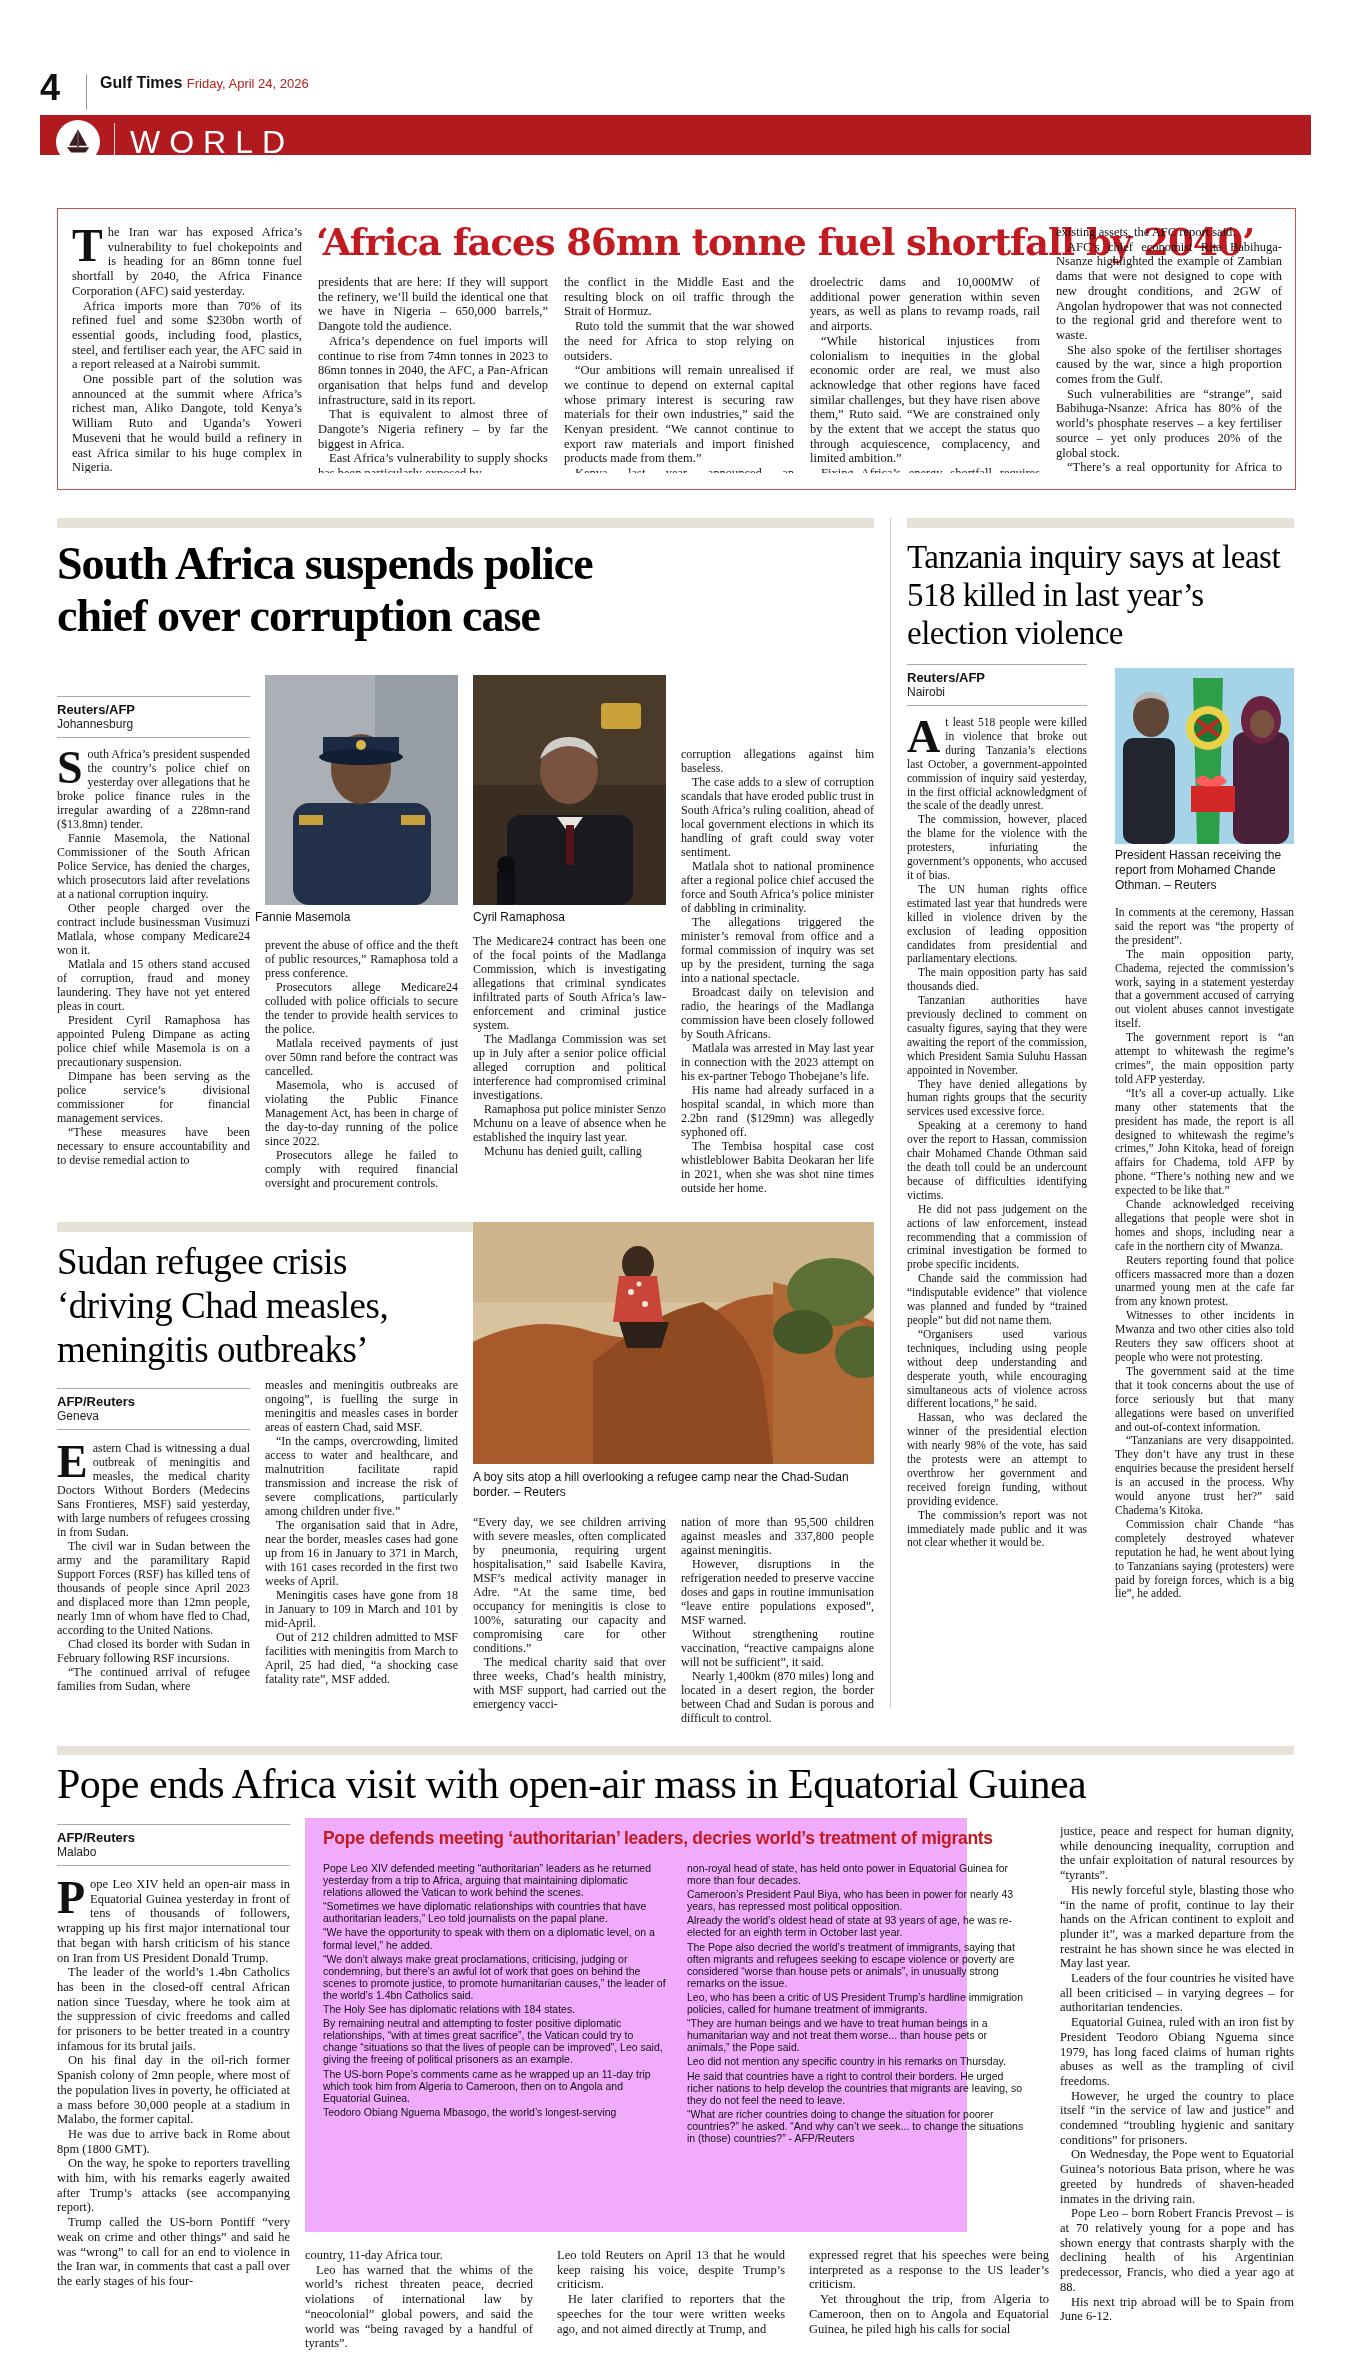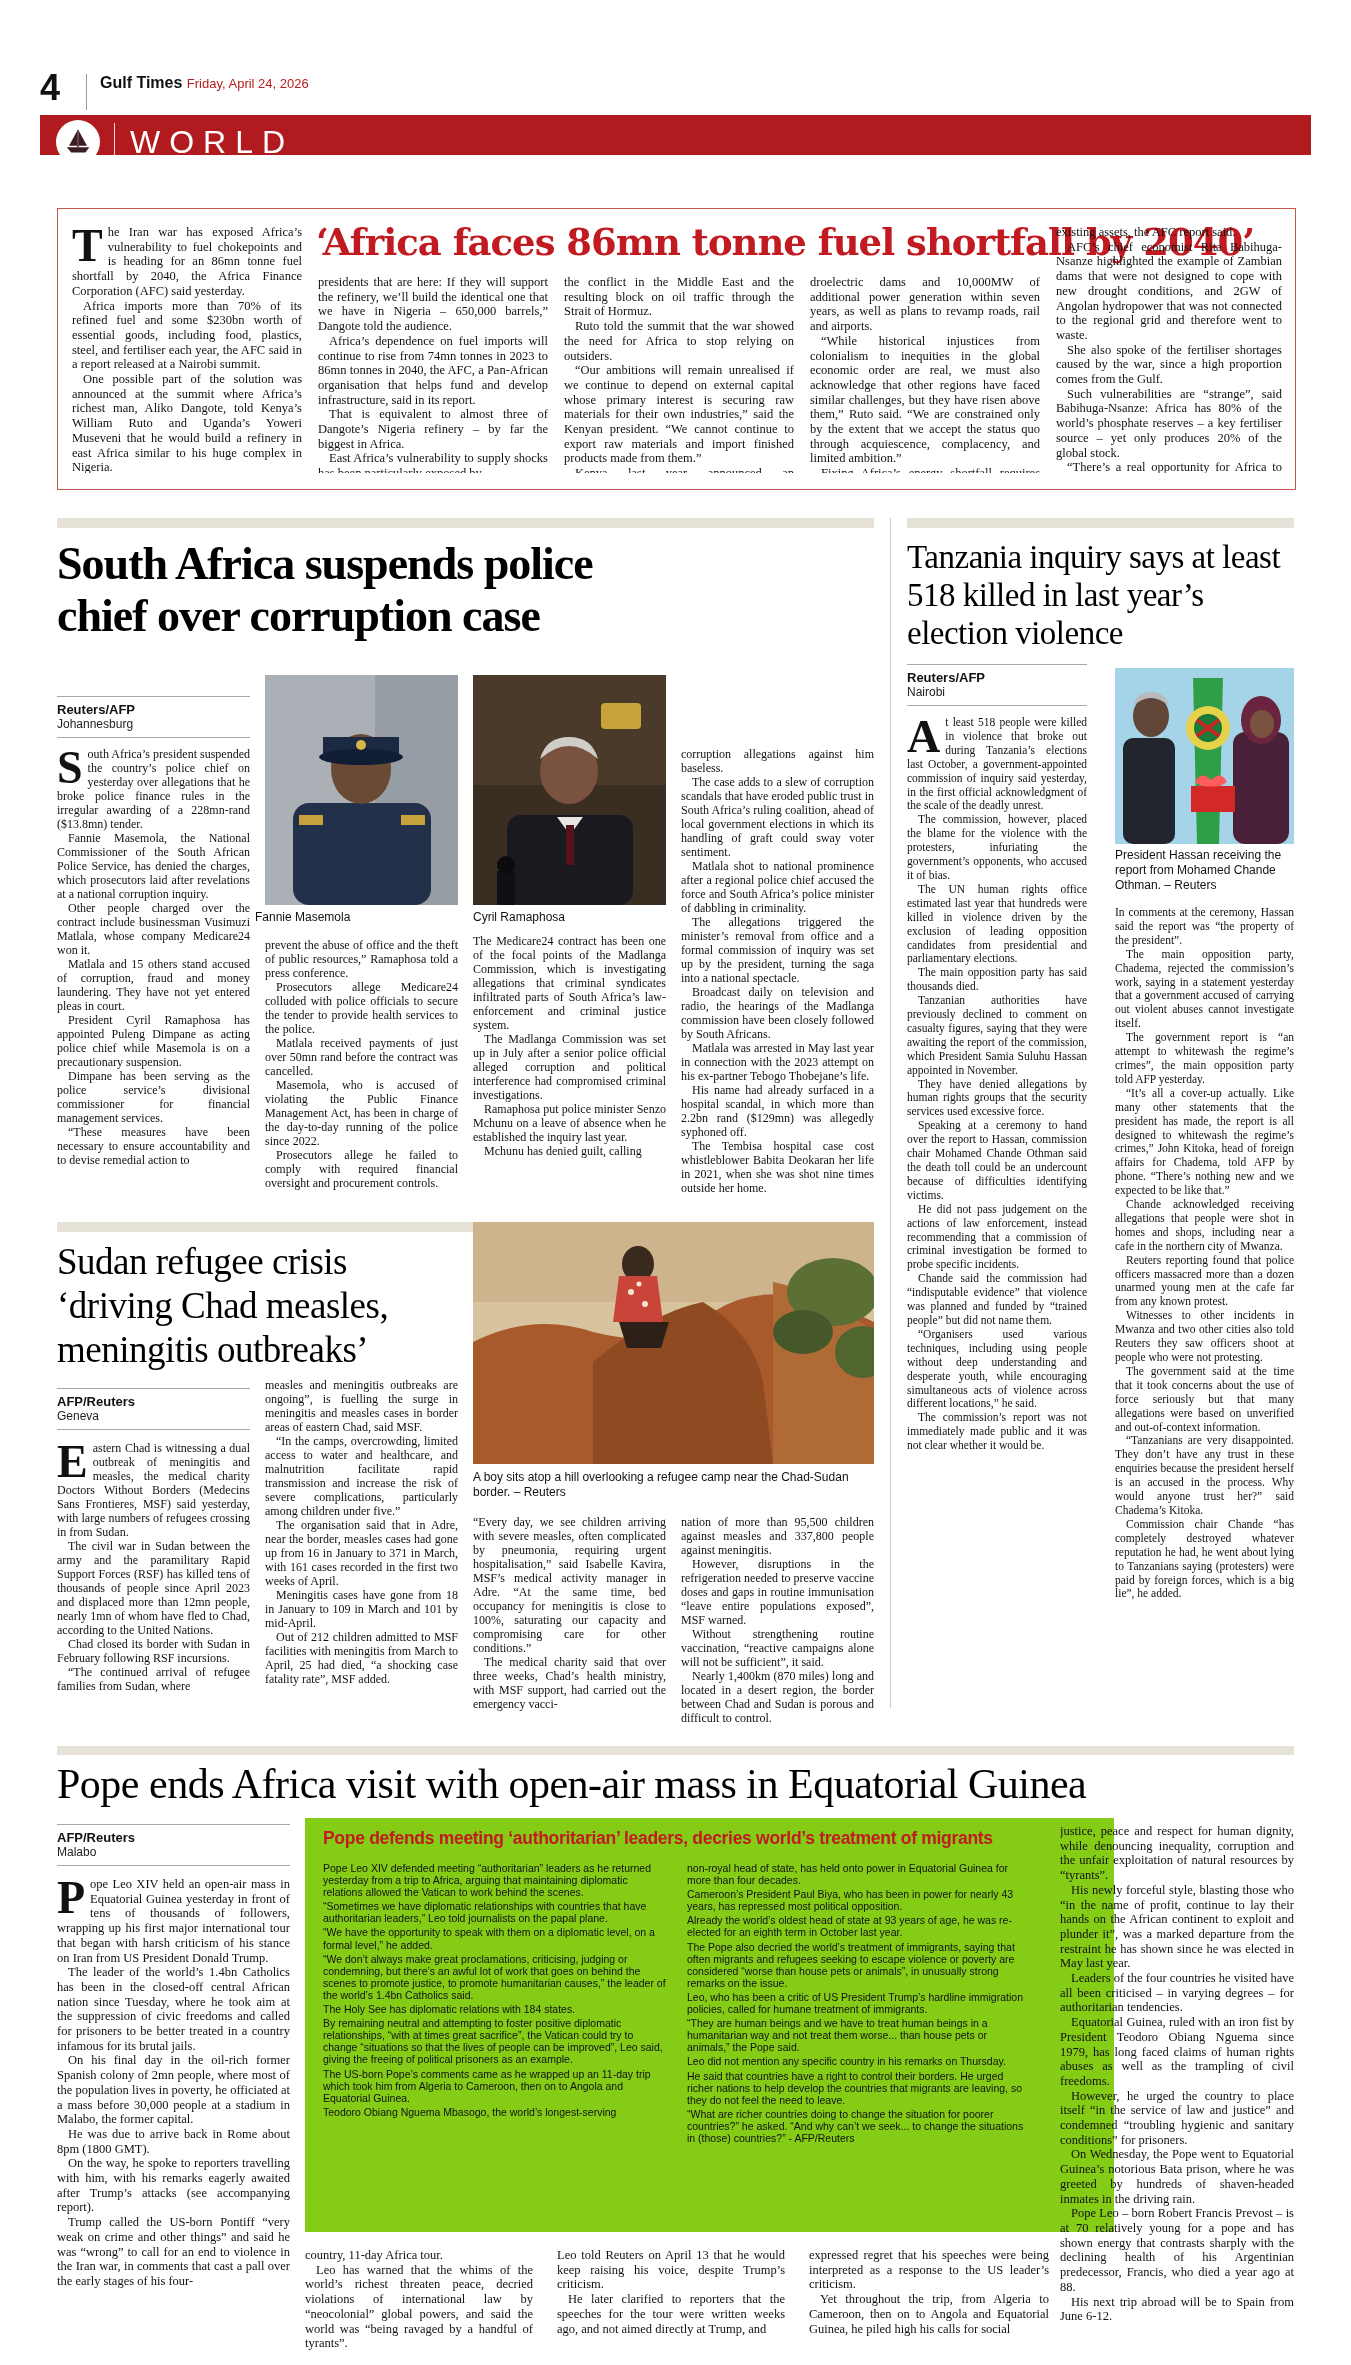--- a/index.html
+++ b/index.html
@@ -45,21 +45,21 @@
   .tz{position:absolute;left:907px;top:518px;width:387px;height:1192px;}
   .tz-head{position:absolute;left:0;top:20px;width:387px;font:400 33px/38px "Liberation Serif",serif;letter-spacing:-0.5px;}
   .tz-col{font-size:11.5px;line-height:13.9px;}
   
   .sudan{position:absolute;left:57px;top:1222px;width:817px;height:512px;}
   .sudan-head{position:absolute;left:0;top:18px;width:410px;font:400 37px/44px "Liberation Serif",serif;letter-spacing:-0.5px;}
   
   .pope{position:absolute;left:57px;top:1746px;width:1237px;height:619px;}
   .pope-head{position:absolute;left:0;top:15px;width:1237px;font:400 42px/46px "Liberation Serif",serif;
              letter-spacing:-0.5px;white-space:nowrap;}
-  .pope-box{position:absolute;left:248px;top:72px;width:809px;height:414px;background:#84cc16;}
+  .pope-box{position:absolute;left:248px;top:72px;width:662px;height:414px;background:#f0abfc;}
   .pope-box-head{position:absolute;left:18px;top:10px;width:710px;font:700 17.5px/21px "Liberation Sans",sans-serif;
                  color:#c11a20;letter-spacing:-0.3px;}
   .box-col{font-family:"Liberation Sans",sans-serif;font-size:10.5px;line-height:12.1px;}
   .box-col p{text-indent:0;margin:0 0 2px 0;}
 </style>
 </head>
 <body>
 
 <div class="page">
 
@@ -205,20 +205,21 @@
         <p>At least 518 people were killed in violence that broke out during Tanzania’s elections last October, a government-appointed commission of inquiry said yesterday, in the first official acknowledgment of the scale of the deadly unrest.</p>
         <p>The commission, however, placed the blame for the violence with the protesters, infuriating the government’s opponents, who accused it of bias.</p>
         <p>The UN human rights office estimated last year that hundreds were killed in violence driven by the exclusion of leading opposition candidates from presidential and parliamentary elections.</p>
         <p>The main opposition party has said thousands died.</p>
         <p>Tanzanian authorities have previously declined to comment on casualty figures, saying that they were awaiting the report of the commission, which President Samia Suluhu Hassan appointed in November.</p>
         <p>They have denied allegations by human rights groups that the security services used excessive force.</p>
         <p>Speaking at a ceremony to hand over the report to Hassan, commission chair Mohamed Chande Othman said the death toll could be an undercount because of difficulties identifying victims.</p>
         <p>He did not pass judgement on the actions of law enforcement, instead recommending that a commission of criminal investigation be formed to probe specific incidents.</p>
         <p>Chande said the commission had “indisputable evidence” that violence was planned and funded by “trained people” but did not name them.</p>
         <p>“Organisers used various techniques, including using people without deep understanding and desperate youth, while encouraging simultaneous acts of violence across different locations,” he said.</p>
+        <p>Hassan, who was declared the winner of the presidential election with nearly 98% of the vote, has said the protests were an attempt to overthrow her government and received foreign funding, without providing evidence.</p>
         <p>The commission’s report was not immediately made public and it was not clear whether it would be.</p>
       </div>
 
     <div class="photo" style="left:208px;top:150px;width:179px;height:176px;">
       <svg viewBox="0 0 179 176" preserveAspectRatio="none">
         <rect width="179" height="176" fill="#a5d4e8"></rect>
         <path d="M78 10 h30 l-4 166 h-22 z" fill="#2f9e49"></path>
         <circle cx="93" cy="60" r="22" fill="#e8d24a"></circle>
         <circle cx="93" cy="60" r="14" fill="#1b7a38"></circle>
         <path d="M82 52 l22 16 M82 68 l22-16" stroke="#c22" stroke-width="4"></path>

